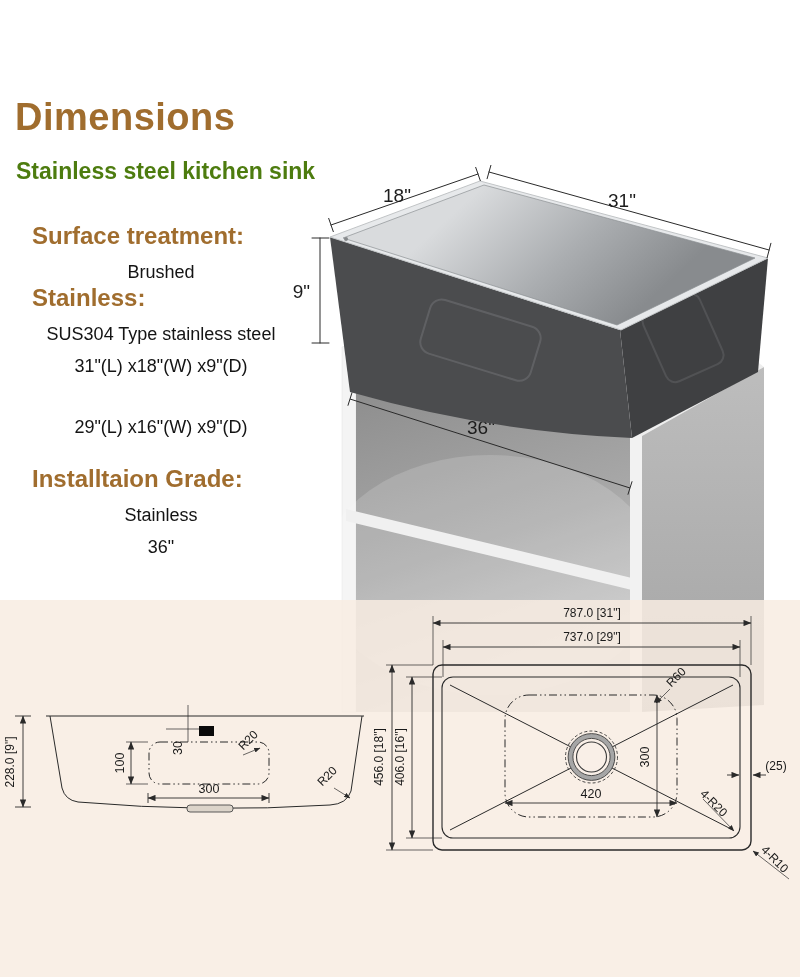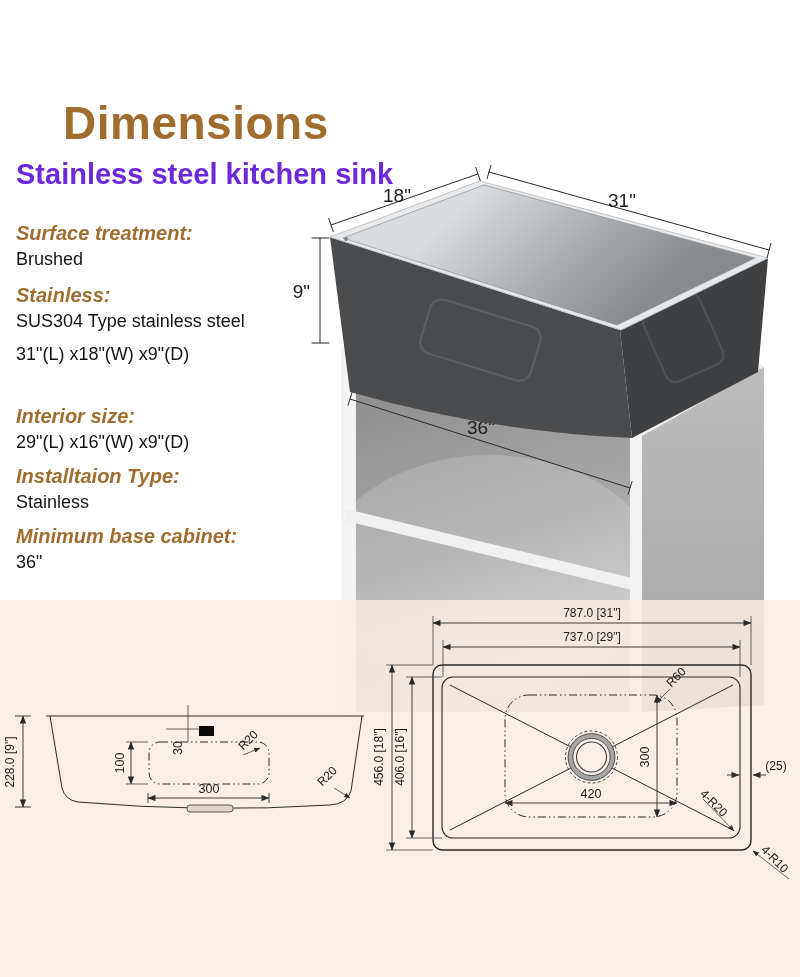--- a/index.html
+++ b/index.html
@@ -1,23 +1,23 @@
 <!DOCTYPE html>
 <html style="--accent: #a06d2e; --panel: #f8ece2d9;"><head>
 <meta charset="utf-8">
 <style>
   html,body{margin:0;padding:0;background:#fff;}
   #stage{position:relative;width:800px;height:977px;background:#fff;overflow:hidden;
          font-family:"Liberation Sans",sans-serif;}
-  .title{position:absolute;left:15px;top:96px;font-size:46px;font-weight:bold;
-         color:var(--accent,#a06d2e);letter-spacing:.5px;margin-left:48px;}
-  .subtitle{position:absolute;left:16px;top:158px;font-size:29px;font-weight:bold;color:#6d28d9;}
+  .title{position:absolute;left:15px;top:96px;font-size:38px;font-weight:bold;
+         color:var(--accent,#a06d2e);letter-spacing:.5px;}
+  .subtitle{position:absolute;left:16px;top:158px;font-size:23px;font-weight:bold;color:#4d7c0f;}
   .spec{position:absolute;left:16px;width:290px;}
-  .spec h3{margin:0 0 4px 0;font-size:20px;font-weight:bold;color:var(--accent,#a06d2e);font-style:italic;}
-  .spec p{margin:0;font-size:18px;color:#141414;}
+  .spec h3{margin:0 0 4px 16px;font-size:24px;font-weight:bold;color:var(--accent,#a06d2e);}
+  .spec p{margin:12px;font-size:18px;color:#141414;text-align:center;}
   .b1{top:222px}.b2{top:284px}.b3{top:344px}.b4{top:405px}.b5{top:465px}.b6{top:525px}
   #illu{position:absolute;left:280px;top:165px;}
   #panel{position:absolute;left:0;top:600px;width:800px;height:377px;
          background:var(--panel,rgba(247,236,226,.85));}
   #draw{position:absolute;left:0;top:600px;}
   svg text{fill:#1a1a1a;}
   .dim{font-size:12px;}
   .dim-md{font-size:12.5px;}
   .dim-lg{font-size:19px;fill:#1c1c1c;}
   .tln{stroke:#2a2a2a;stroke-width:1;fill:none;}
@@ -37,29 +37,27 @@
     <p>Brushed</p>
   </div>
   <div class="spec b2">
     <h3>Stainless:</h3>
     <p>SUS304 Type stainless steel</p>
   </div>
   <div class="spec b3">
     <p>31"(L) x18"(W) x9"(D)</p>
   </div>
   <div class="spec b4">
-    <h3>Interior size:</h3>
     <p>29"(L) x16"(W) x9"(D)</p>
   </div>
   <div class="spec b5">
-    <h3>Installtaion Type:</h3>
+    <h3>Installtaion Grade:</h3>
     <p>Stainless</p>
   </div>
   <div class="spec b6">
-    <h3>Minimum base cabinet:</h3>
     <p>36"</p>
   </div>
 
   <svg id="illu" width="520" height="560" viewBox="280 165 520 560">
     <defs>
       <linearGradient id="bowlGrad" x1="484" y1="185" x2="617" y2="330" gradientUnits="userSpaceOnUse">
         <stop offset="0" stop-color="#d9dbdd"></stop>
           <stop offset=".55" stop-color="#aaadb0"></stop>
         <stop offset="1" stop-color="#888b8e"></stop>
       </linearGradient>

